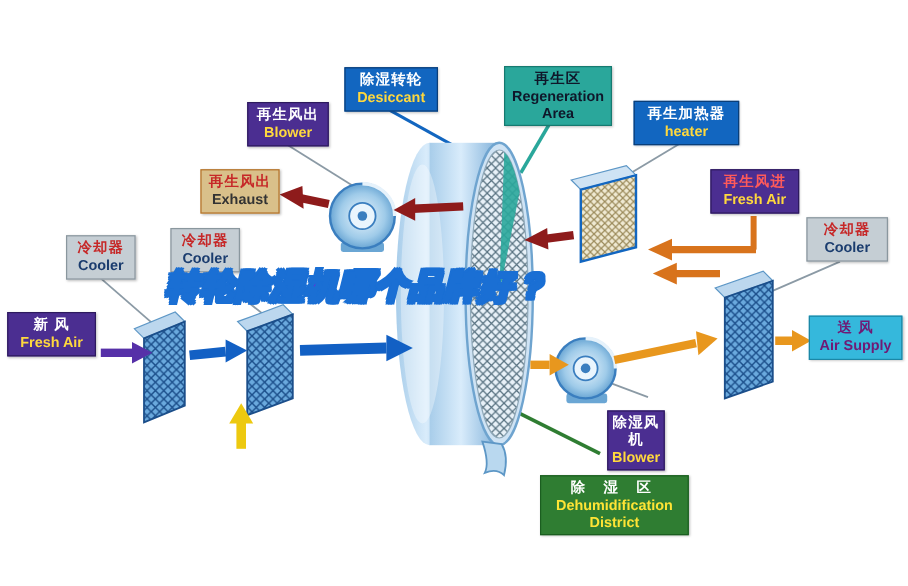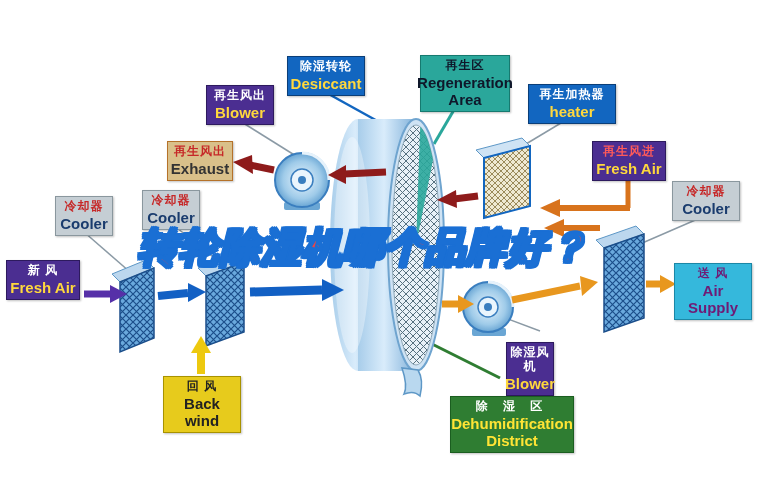--- a/index.html
+++ b/index.html
@@ -3,41 +3,41 @@
 <meta charset="utf-8">
 <style>
   html,body{margin:0;padding:0;background:#ffffff;}
   #stage{position:relative;width:757px;height:488px;overflow:hidden;background:#ffffff;
          font-family:"Liberation Sans","DejaVu Sans",sans-serif;}
   #art{position:absolute;left:0;top:0;z-index:1;}
   .box{position:absolute;z-index:2;display:flex;flex-direction:column;align-items:center;justify-content:space-between;
        gap:1px;padding:3px 2px;border:1px solid #555;text-align:center;line-height:1.15;
        box-shadow:1px 1px 2px rgba(0,0,0,.25);box-sizing:border-box;}
   .box .zh{font-size:12px;font-weight:bold;letter-spacing:1px;}
-  .box .en{font-size:15px;font-weight:bold;}
+  .box .en{font-size:12px;font-weight:bold;}
   .purple{background:#4b2e91;border-color:#2d1a5e;}
   .purple .zh{color:#ffffff}.purple .en{color:#ffd83d}
   .purple.zh-red .zh{color:#ff5a5a}
   .blue{background:#1266c0;border-color:#0a3e78;}
   .blue .zh{color:#ffffff}.blue .en{color:#ffd83d}
   .teal{background:#2aa79b;border-color:#167a70;}
   .teal .zh,.teal .en{color:#0f172a}
   .gray{background:#c5ced4;border-color:#8a979e;}
   .gray .zh{color:#c62828}.gray .en{color:#1a3c6e}
   .tan{background:#d9c08a;border-color:#b5722a;}
   .tan .zh{color:#c62828}.tan .en{color:#333333}
   .yellow{background:#e7cb1c;border-color:#a89200;}
   .yellow .zh,.yellow .en{color:#222222}
   .cyan{background:#35b8dc;border-color:#1b87a6;}
   .cyan .zh,.cyan .en{color:#701a75}
   .green{background:#2f7d32;border-color:#1b5e20;}
   .green .zh{color:#ffffff}.green .en{color:#ffe435}
   .wide .zh{letter-spacing:6px;}
-  .watermark{position:absolute;left:138px;top:220px;z-index:5;font-size:40px;font-weight:bold;font-style:italic;
-       letter-spacing:1px;white-space:nowrap;color:#ef4444;-webkit-text-stroke:2px #1a6fd4;
+  .watermark{position:absolute;left:138px;top:220px;z-index:5;font-size:28px;font-weight:bold;font-style:italic;
+       letter-spacing:1px;white-space:nowrap;color:#6d28d9;-webkit-text-stroke:2px #1a6fd4;
        text-shadow:-2px -2px 0 #1a6fd4,2px -2px 0 #1a6fd4,-2px 2px 0 #1a6fd4,2px 2px 0 #1a6fd4,
                    0 -2px 0 #1a6fd4,0 2px 0 #1a6fd4,-2px 0 0 #1a6fd4,2px 0 0 #1a6fd4;}
 </style>
 </head>
 <body>
 
 <div id="stage">
 
   <svg id="art" width="757" height="488" viewBox="0 0 757 488">
     <defs>
@@ -168,24 +168,20 @@
   <div class="box gray" style="left:55px;top:196px;width:58px">
     <span class="zh">冷却器</span>
     <span class="en">Cooler</span>
   </div>
 
   <div class="box gray" style="left:142px;top:190px;width:58px">
     <span class="zh">冷却器</span>
     <span class="en">Cooler</span>
   </div>
 
-  <div class="box yellow" style="left:163px;top:376px;width:78px">
-    <span class="zh">回  风</span>
-    <span class="en">Back wind</span>
-  </div>
 
   <div class="box tan" style="left:167px;top:141px;width:66px">
     <span class="zh">再生风出</span>
     <span class="en">Exhaust</span>
   </div>
 
   <div class="box purple" style="left:206px;top:85px;width:68px">
     <span class="zh">再生风出</span>
     <span class="en">Blower</span>
   </div>

